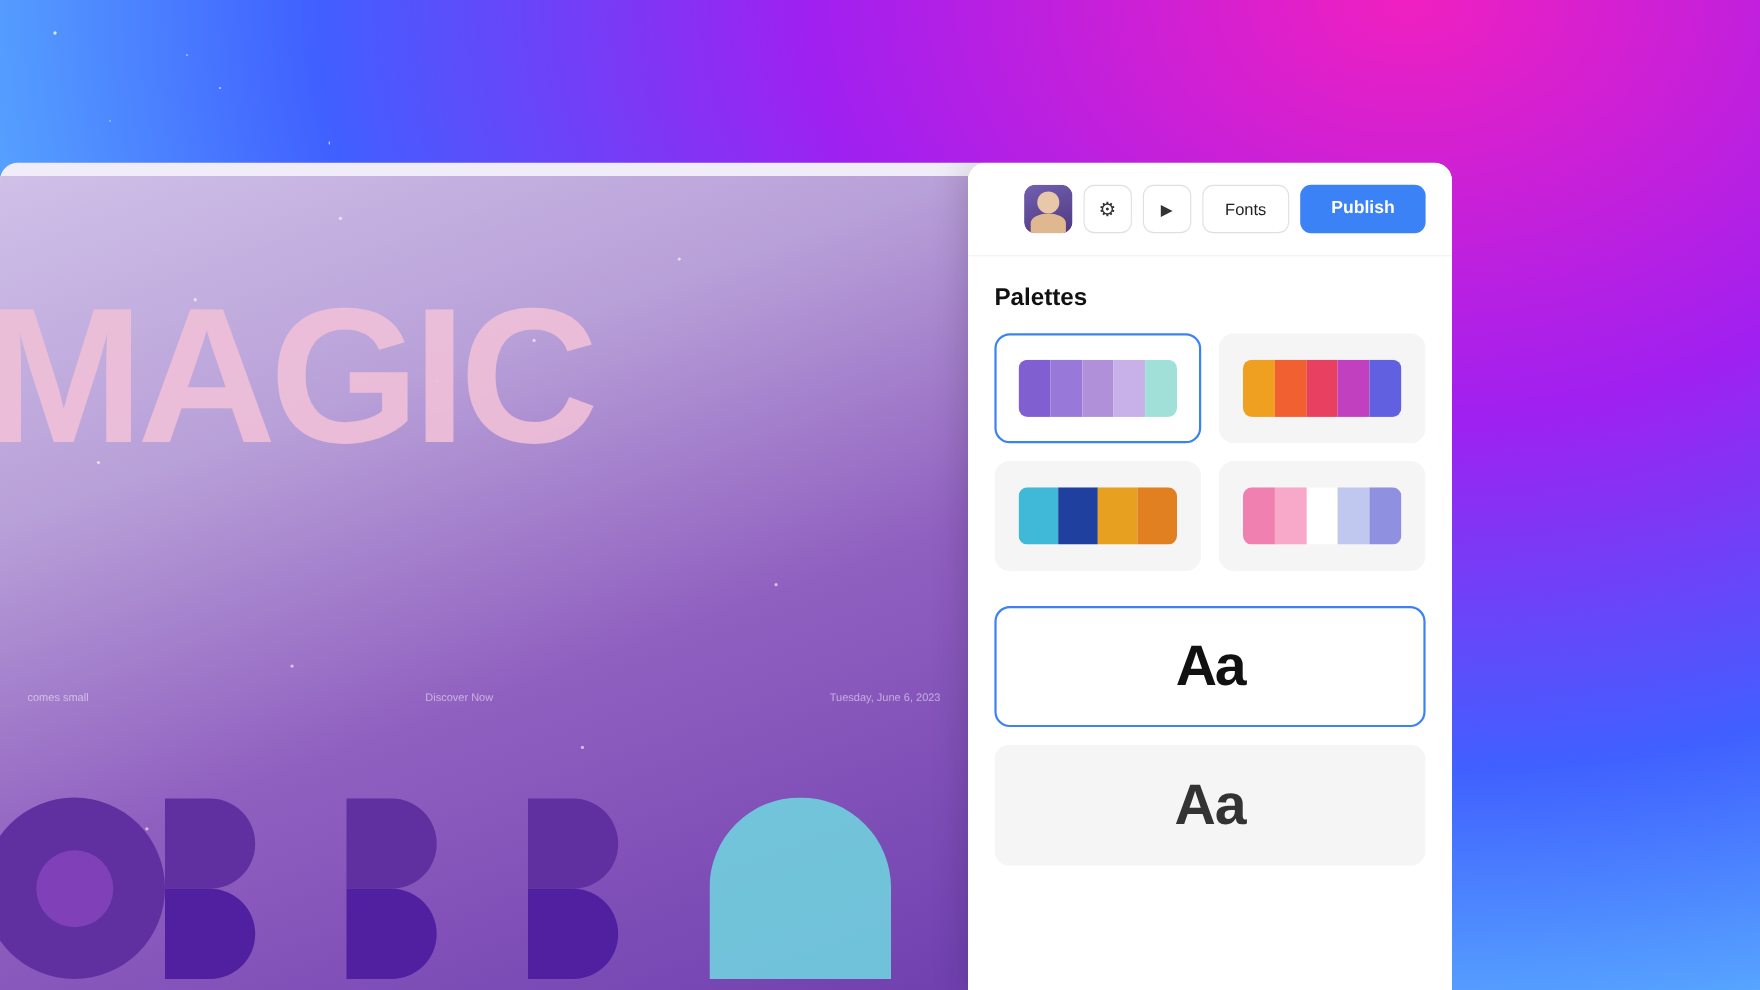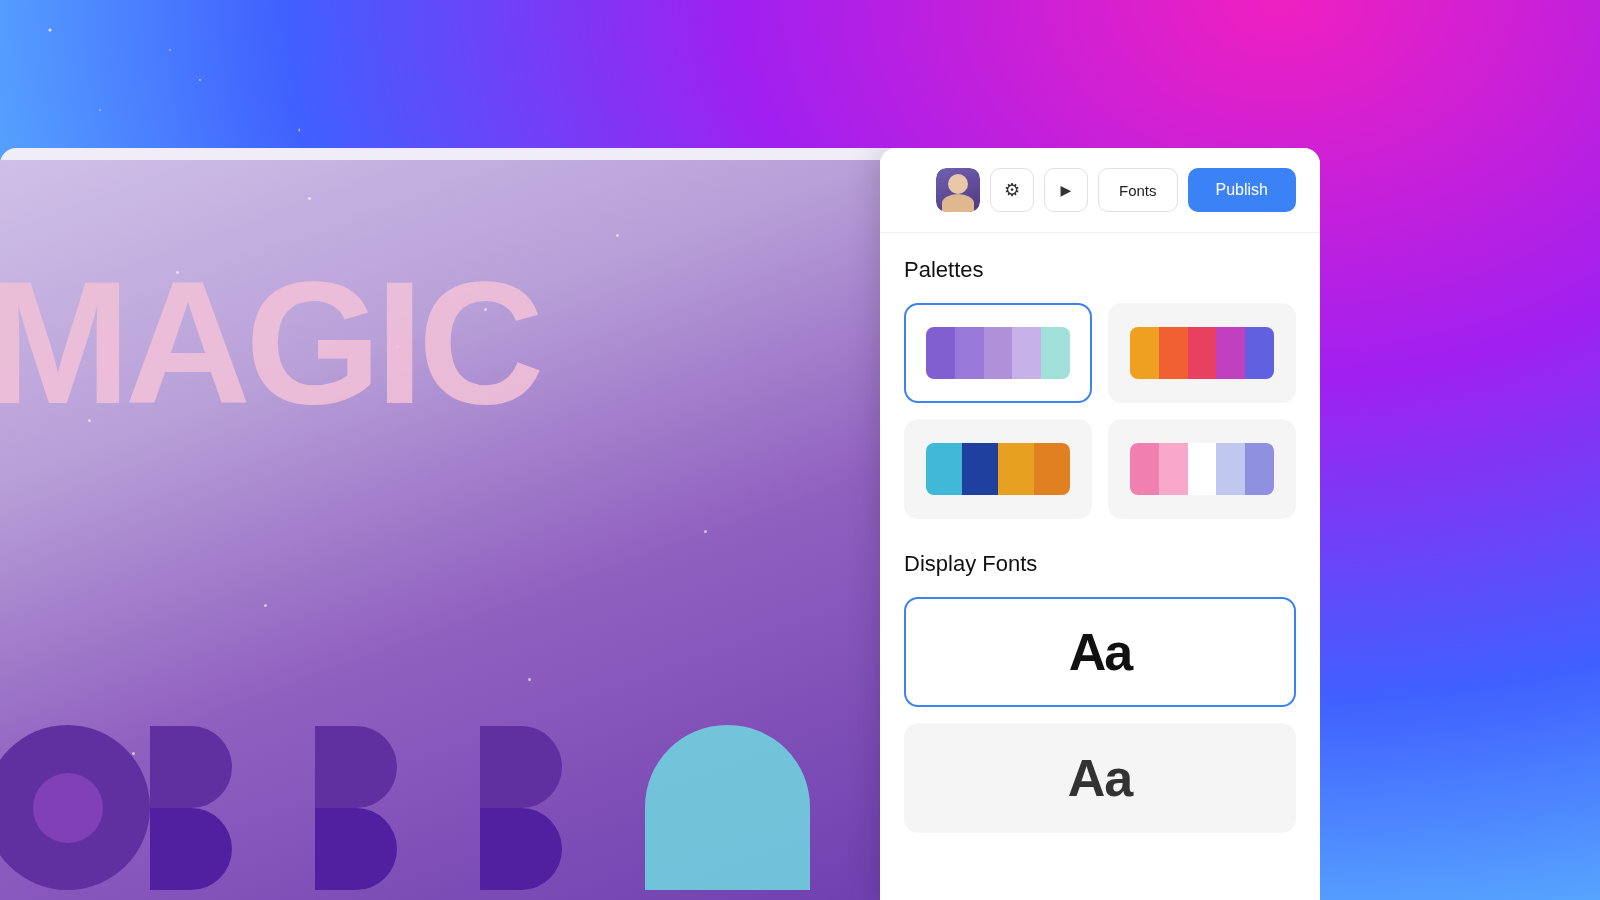--- a/index.html
+++ b/index.html
@@ -87,35 +87,35 @@
       cursor: pointer;
     }
 
     .publish-btn {
       height: 44px;
       padding: 0 28px;
       border-radius: 10px;
       border: none;
       background: #3b82f6;
       font-size: 16px;
-      font-weight: 400;
+      font-weight: 700;
       color: white;
       cursor: pointer;
     }
 
     
     .panel-content {
       padding: 24px;
       overflow-y: auto;
       flex: 1;
     }
 
     .section-title {
       font-size: 22px;
-      font-weight: 400;
+      font-weight: 700;
       color: #111;
       margin-bottom: 20px;
     }
 
     
     .palette-grid {
       display: grid;
       grid-template-columns: 1fr 1fr;
       gap: 16px;
       margin-bottom: 32px;
@@ -278,20 +278,33 @@
       left: -15px;
       font-size: 175px;
       font-weight: 900;
       color: #f0c0d8;
       letter-spacing: -6px;
       font-family: 'Arial Black', 'Impact', sans-serif;
       line-height: 1;
       opacity: 0.9;
     ">MAGIC</div>
 
+    <div style="
+      position: absolute;
+      bottom: 260px;
+      left: 10px;
+      right: 10px;
+      display: flex;
+      justify-content: space-between;
+      padding: 0 15px;
+    ">
+      <span style="font-size:10px;color:rgba(255,255,255,0.5);">comes small</span>
+      <span style="font-size:10px;color:rgba(255,255,255,0.5);">Discover Now</span>
+      <span style="font-size:10px;color:rgba(255,255,255,0.5);">Tuesday, June 6, 2023</span>
+    </div>
 
     <div style="
       position: absolute;
       bottom: 0;
       left: -15px;
       right: 0;
       height: 260px;
       display: flex;
       align-items: flex-end;
       gap: 0;
@@ -444,21 +457,20 @@
               <div class="swatch" style="background:#ffffff;"></div>
               <div class="swatch" style="background:#c0c8f0;"></div>
               <div class="swatch" style="background:#9090e0;"></div>
             </div>
           </div>
 
         </div>
       </div>
 
       <div>
-        <div class="section-title">Display Fonts</div>
 
         <div class="font-grid">
 
           <div class="font-card selected">
             <span class="font-preview">Aa</span>
           </div>
 
           <div class="font-card">
             <span class="font-preview-thin">Aa</span>
           </div>

